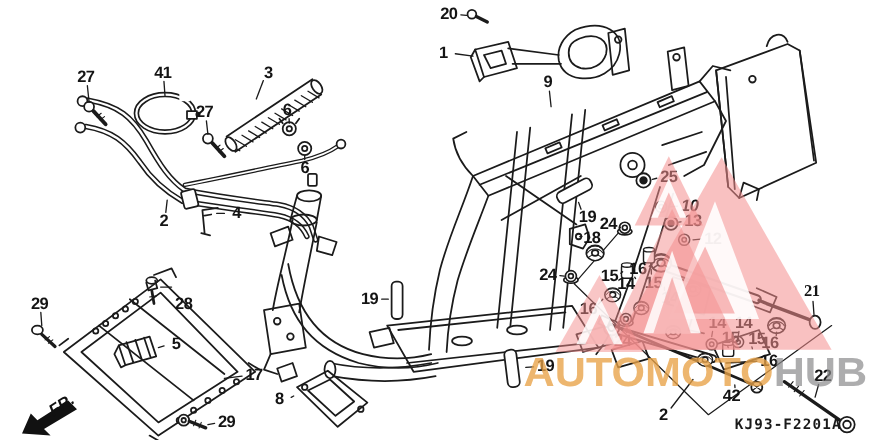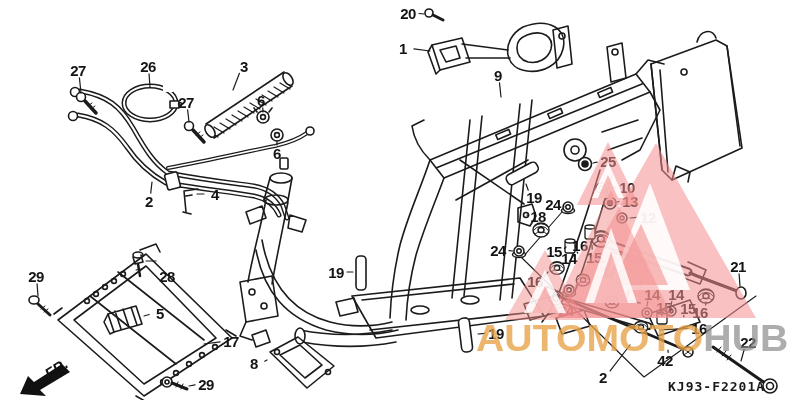--- a/index.html
+++ b/index.html
@@ -323,57 +323,57 @@
           <line x1="610.0935803313076" y1="370.8856681319369" x2="630" y2="345"></line>
         </g>
     </g>
   </svg>
 
   <div id="callout-layer">
       <span class="callout" style="left: 408px; top: 13px;">20</span>
       <span class="callout" style="left: 403px; top: 48px;">1</span>
       <span class="callout" style="left: 498px; top: 75px;">9</span>
       <span class="callout" style="left: 78px; top: 70px;">27</span>
-      <span class="callout" style="left: 148px; top: 66px;">26</span>
+      <span class="callout" style="left: 148px; top: 66px;">41</span>
       <span class="callout" style="left: 244px; top: 66px;">3</span>
       <span class="callout" style="left: 186px; top: 102px;">27</span>
       <span class="callout" style="left: 261px; top: 100px;">6</span>
       <span class="callout" style="left: 277px; top: 153px;">6</span>
       <span class="callout" style="left: 149px; top: 201px;">2</span>
       <span class="callout" style="left: 215px; top: 194px;">4</span>
       <span class="callout" style="left: 167px; top: 276px;">28</span>
       <span class="callout" style="left: 36px; top: 276px;">29</span>
       <span class="callout" style="left: 160px; top: 313px;">5</span>
       <span class="callout" style="left: 231px; top: 341px;">17</span>
       <span class="callout" style="left: 206px; top: 384px;">29</span>
       <span class="callout" style="left: 254px; top: 363px;">8</span>
       <span class="callout" style="left: 336px; top: 272px;">19</span>
       <span class="callout" style="left: 534px; top: 197px;">19</span>
       <span class="callout" style="left: 553px; top: 204px;">24</span>
       <span class="callout" style="left: 538px; top: 216px;">18</span>
       <span class="callout" style="left: 608px; top: 161px; text-align: center;">25</span>
-      <span class="callout" style="left: 627px; top: 187px;">10</span>
+      <span class="callout" style="left: 627px; top: 187px; font-style: italic;">10</span>
       <span class="callout" style="left: 630px; top: 201px;">13</span>
       <span class="callout" style="left: 648px; top: 217px;">12</span>
       <span class="callout" style="left: 498px; top: 250px;">24</span>
       <span class="callout" style="left: 554px; top: 251px;">15</span>
       <span class="callout" style="left: 569px; top: 258px;">14</span>
       <span class="callout" style="left: 580px; top: 245px;">16</span>
       <span class="callout" style="left: 594px; top: 257px;">15</span>
       <span class="callout" style="left: 609px; top: 271px;">14</span>
       <span class="callout" style="left: 535px; top: 281px;">16</span>
       <span class="callout" style="left: 566px; top: 310px;">24</span>
       <span class="callout" style="left: 496px; top: 333px;">19</span>
       <span class="callout" style="left: 652px; top: 294px;">14</span>
       <span class="callout" style="left: 676px; top: 294px;">14</span>
       <span class="callout" style="left: 664px; top: 307px;">15</span>
       <span class="callout" style="left: 688px; top: 308px;">15</span>
       <span class="callout" style="left: 700px; top: 312px;">16</span>
       <span class="callout" style="left: 699px; top: 328px;">16</span>
-      <span class="callout" style="left: 738px; top: 266px;">21</span>
+      <span class="callout" style="left: 738px; top: 266px; font-family: Liberation Serif, serif;">21</span>
       <span class="callout" style="left: 748px; top: 342px;">22</span>
       <span class="callout" style="left: 665px; top: 360px;">42</span>
       <span class="callout" style="left: 603px; top: 377px;">2</span>
     </div>
 
   <svg id="wm-tris" width="800" height="400" viewBox="0 0 800 400" style="z-index:5">
     <g>
       <polygon points="608,142 577,205 639,205" fill="rgba(244,142,142,.55)"></polygon>
       <polygon points="608,162 592,198 624,198" fill="rgba(255,255,255,.9)"></polygon>
       <polygon points="608,175 598,198 618,198" fill="rgba(244,142,142,.6)"></polygon>

